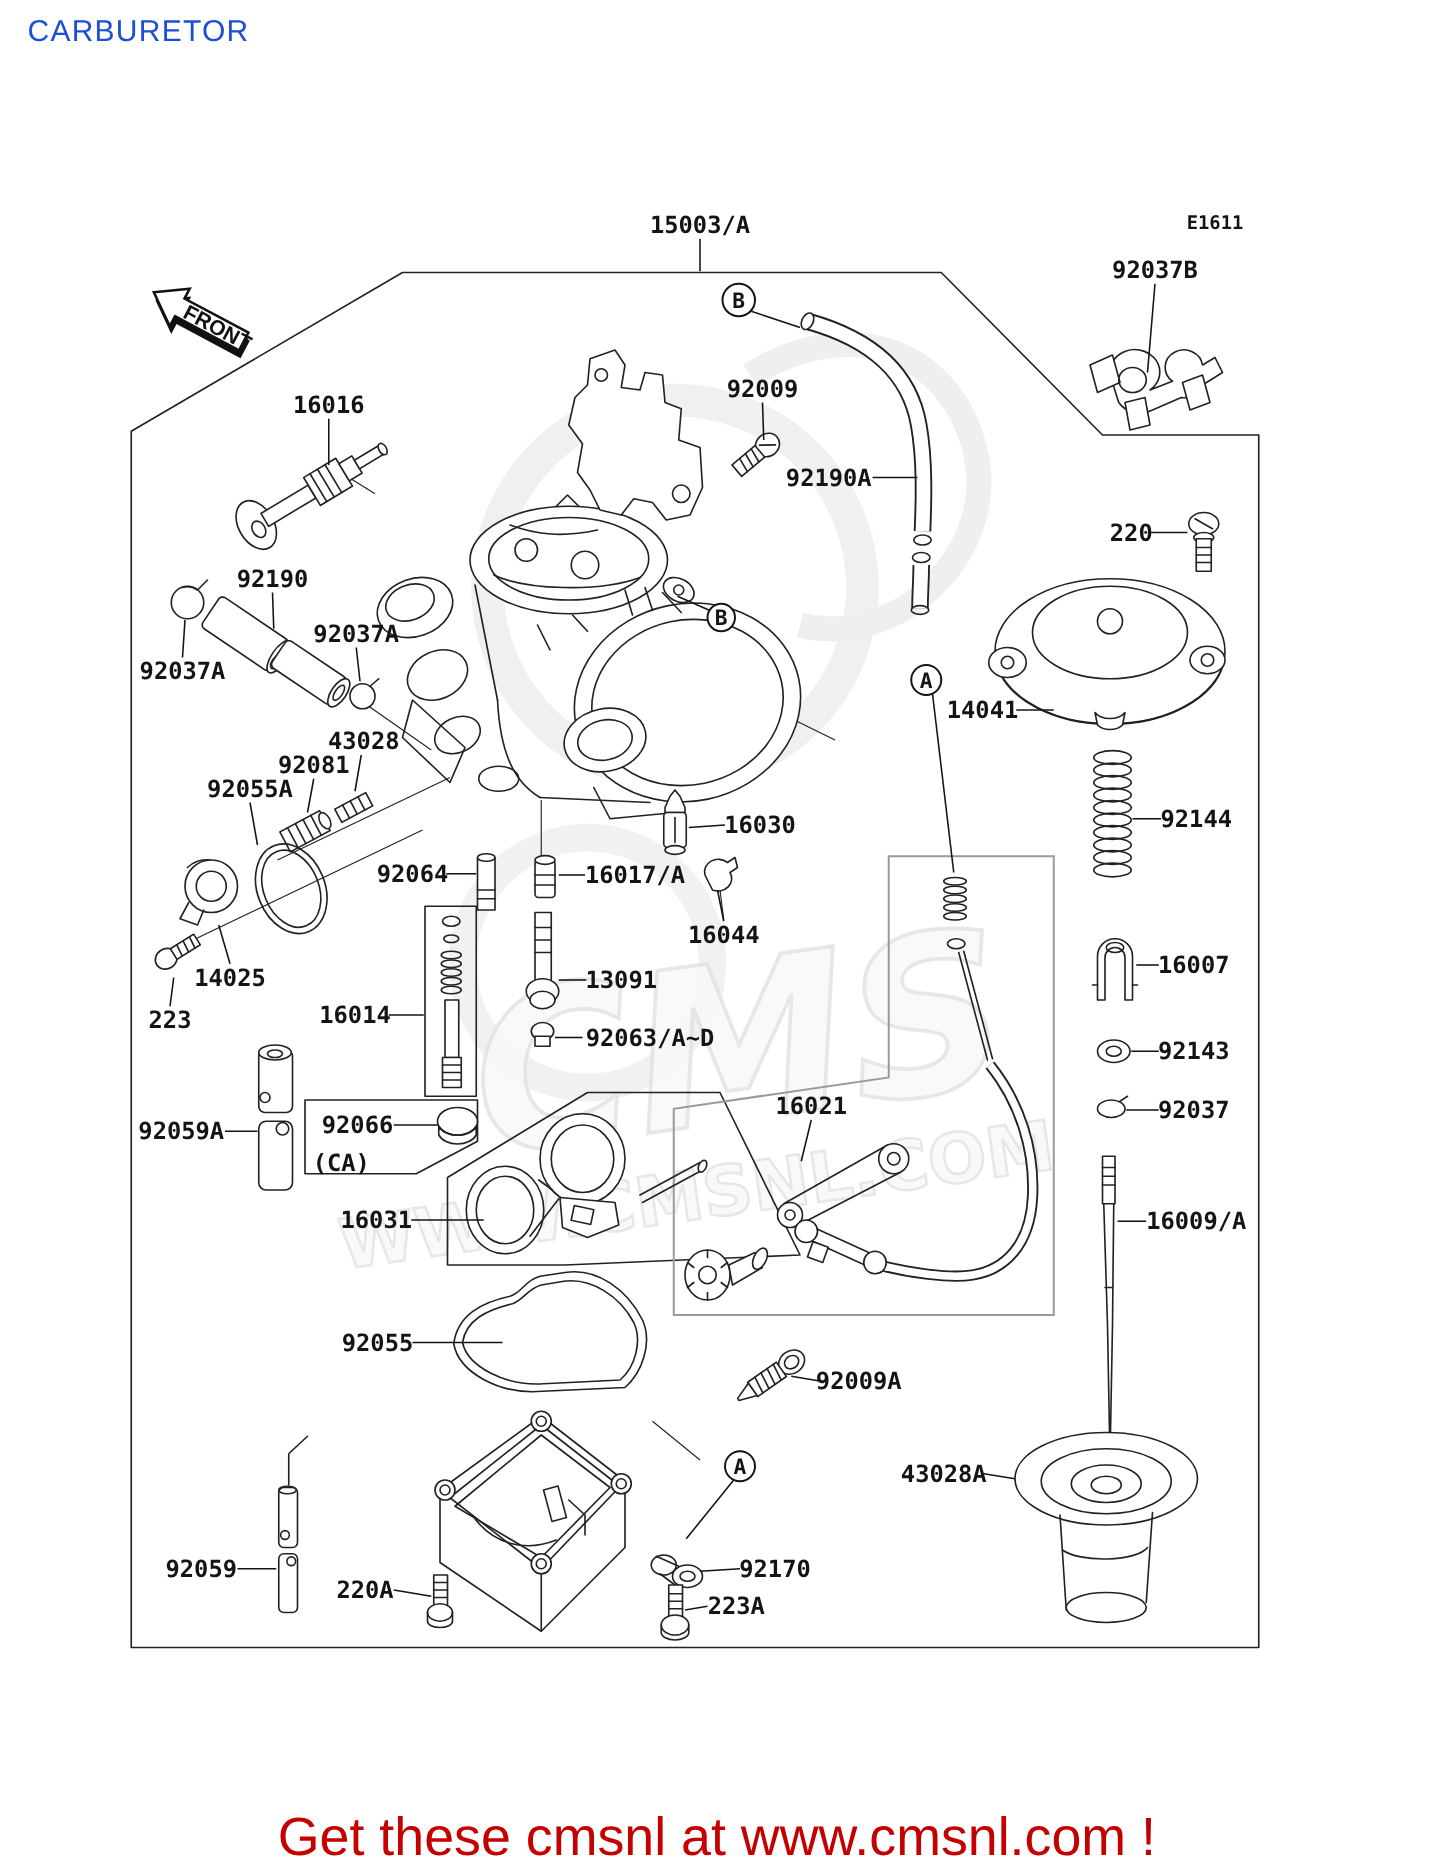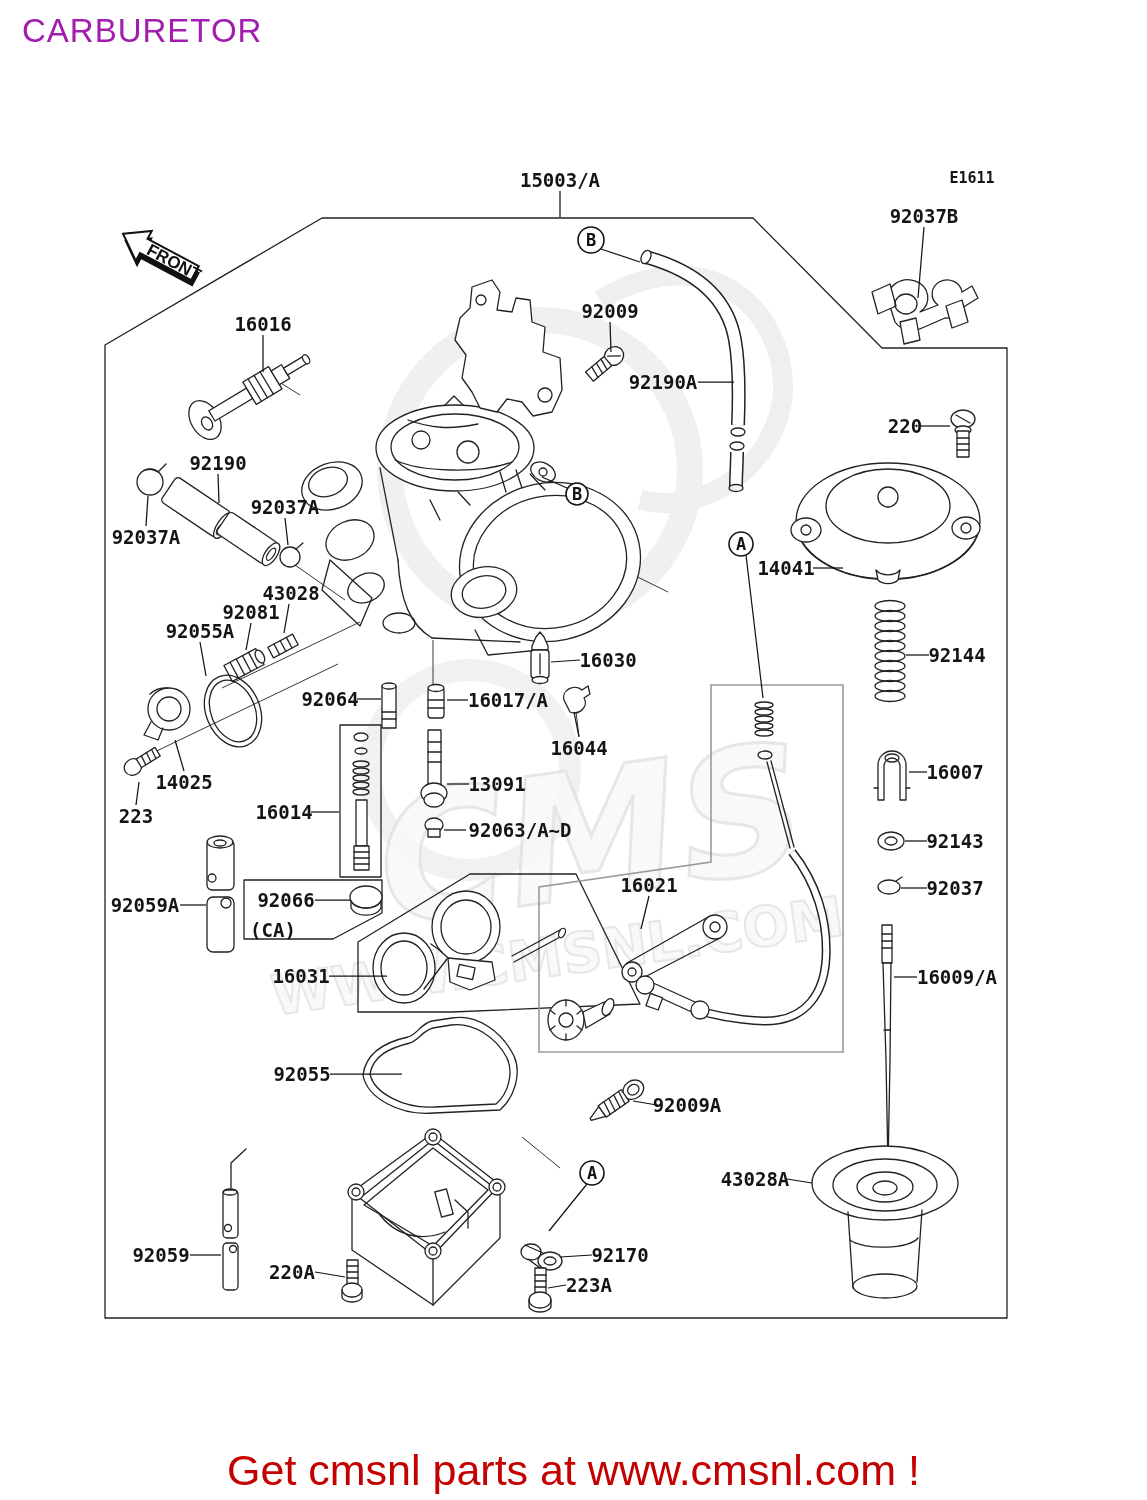--- a/index.html
+++ b/index.html
@@ -1,19 +1,19 @@
 <!DOCTYPE html>
 <html><head>
 <meta charset="utf-8">
 <style>
   html,body{margin:0;padding:0;background:#fff;}
   .page{position:relative;width:1147px;height:1500px;background:#fff;overflow:hidden;
         font-family:"Liberation Sans",sans-serif;}
-  .title{position:absolute;left:22px;top:12px;font-size:33px;font-weight:400;
-         color:#a21caf;letter-spacing:1px;}
+  .title{position:absolute;left:22px;top:12px;font-size:24px;font-weight:400;
+         color:#1d4ed8;letter-spacing:1px;}
   .footer{position:absolute;left:0;right:0;top:1446px;text-align:center;
           font-size:43px;color:#c40000;}
   svg{position:absolute;left:0;top:0;}
   .ln{stroke:#222;fill:none;stroke-width:1.3;stroke-linecap:round;stroke-linejoin:round;}
   .fw{stroke:#222;fill:#fff;stroke-width:1.3;stroke-linejoin:round;}
   .thin{stroke:#222;fill:none;stroke-width:0.9;}
   .gray{stroke:#9a9a9a;fill:none;stroke-width:1.6;}
   .wm{stroke:#e4e2e2;fill:#faf9f9;opacity:.85;}
   .plabel{font:bold 19px "DejaVu Sans Mono",monospace;fill:#141414;text-anchor:middle;}
   .pcode{font:bold 15px "DejaVu Sans Mono",monospace;fill:#141414;text-anchor:middle;}
@@ -529,14 +529,14 @@
         <text class="callout-t" x="577" y="500">B</text>
         <polyline class="lead" points="746,555 763,698"></polyline>
         <circle class="callout-c" cx="741" cy="544" r="12"></circle>
         <text class="callout-t" x="741" y="550">A</text>
         <polyline class="lead" points="587,1184 549,1231"></polyline>
         <circle class="callout-c" cx="592" cy="1173" r="12"></circle>
         <text class="callout-t" x="592" y="1179">A</text>
       </g>
   </svg>
 
-  <div class="footer">Get cmsnl parts at www.cmsnl.com !</div>
+  <div class="footer">Get these cmsnl at www.cmsnl.com !</div>
 </div>
 
 </body></html>

